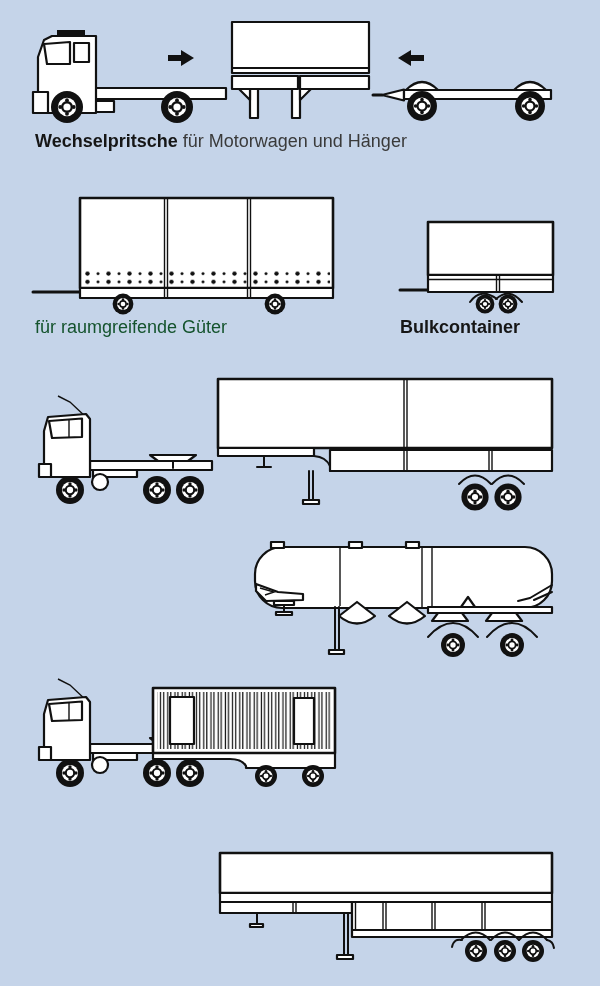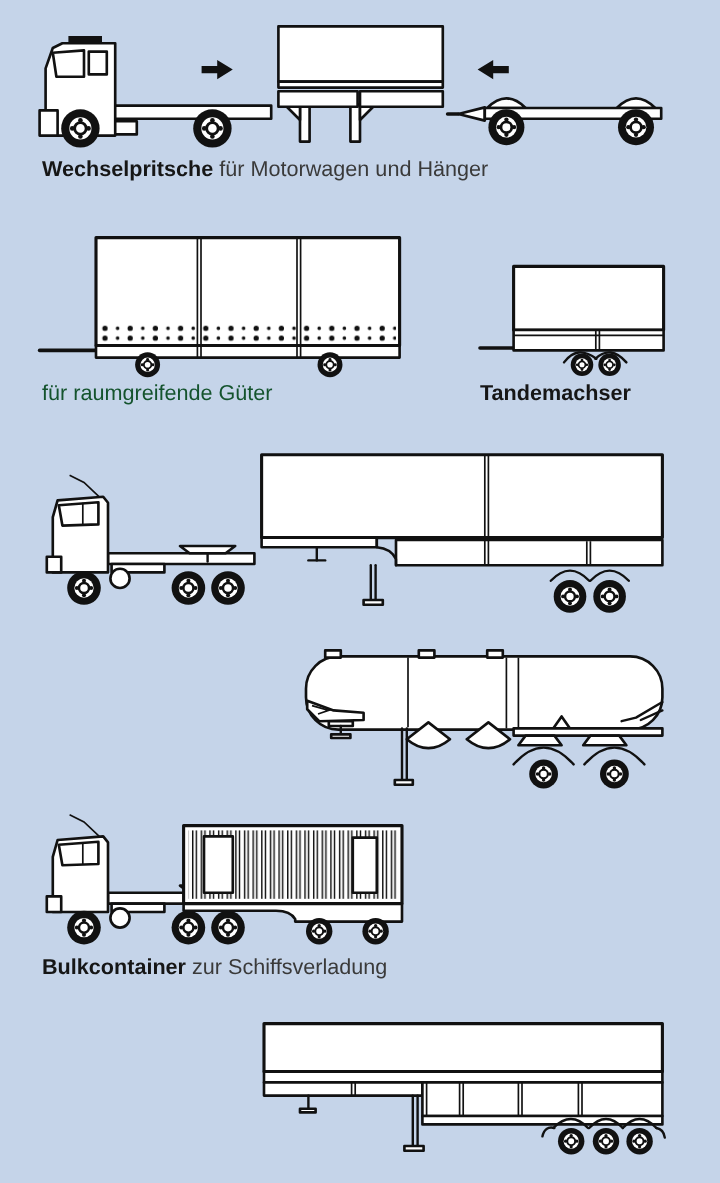--- a/index.html
+++ b/index.html
@@ -240,23 +240,19 @@
   <div class="lbl" style="left:35px;top:131px">
     <b>Wechselpritsche</b>
     <span>für Motorwagen und Hänger</span>
   </div>
 
   <div class="lbl" style="left:35px;top:317px">
     <span class="line2">für raumgreifende Güter</span>
   </div>
 
   <div class="lbl" style="left:400px;top:317px">
-    <b>Tandemachser</b>
+    <b>Bulkcontainer</b>
   </div>
 
 
-  <div class="lbl" style="left:35px;top:796px">
-    <b>Bulkcontainer</b>
-    <span>zur Schiffsverladung</span>
-  </div>
 
 
 </div>
 
 </body></html>

